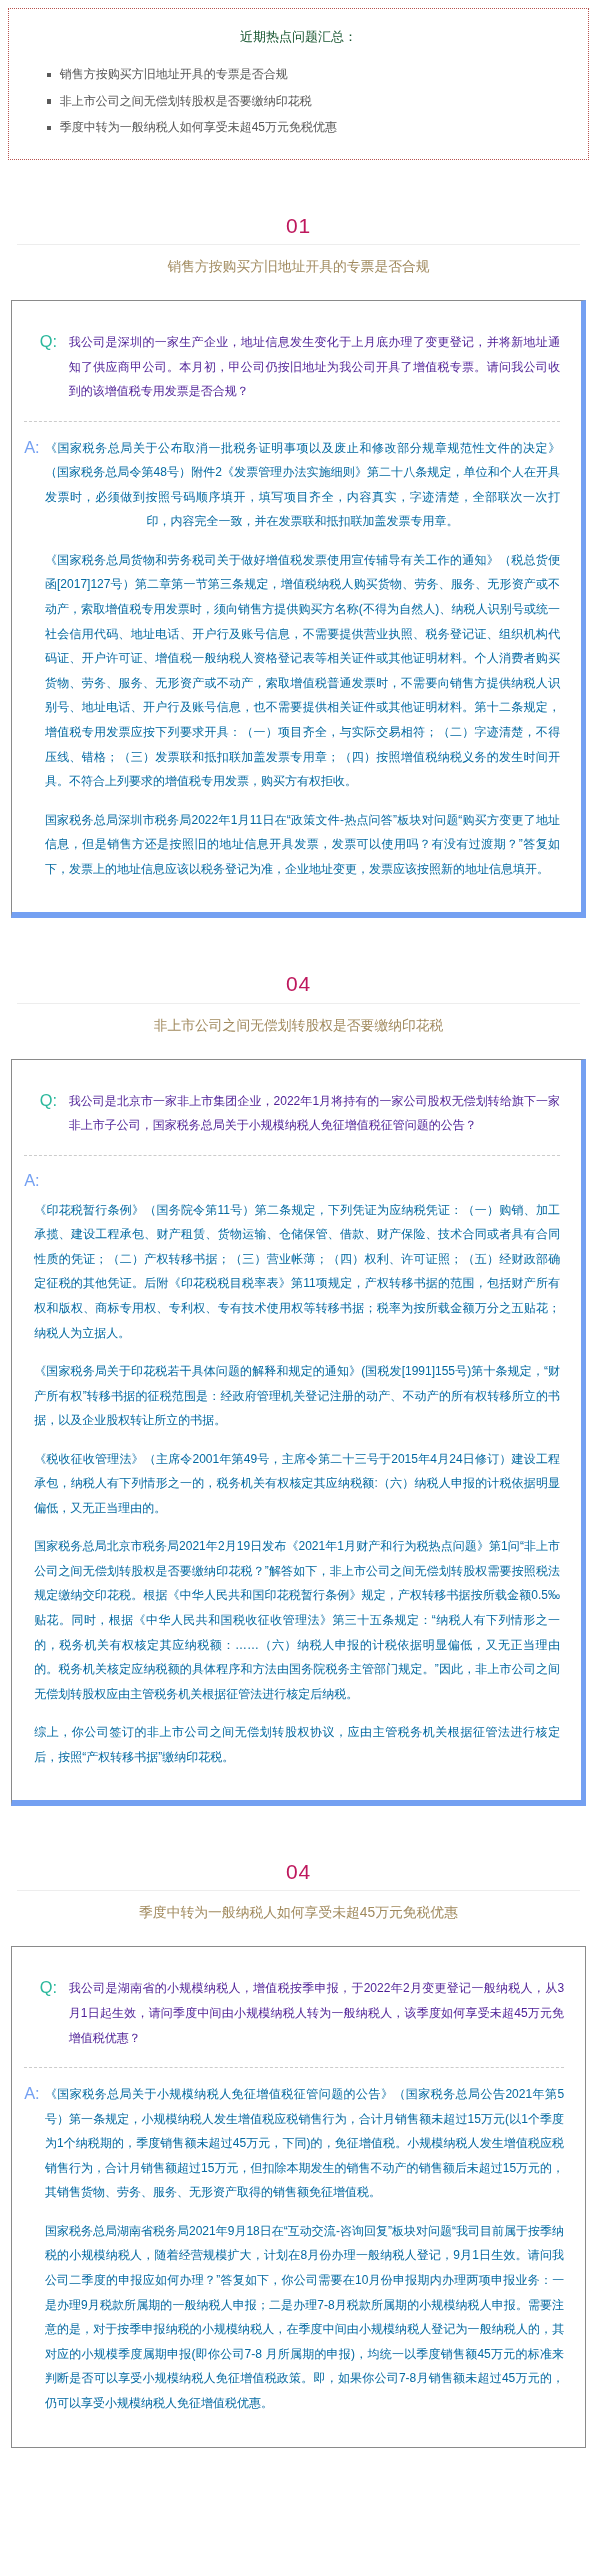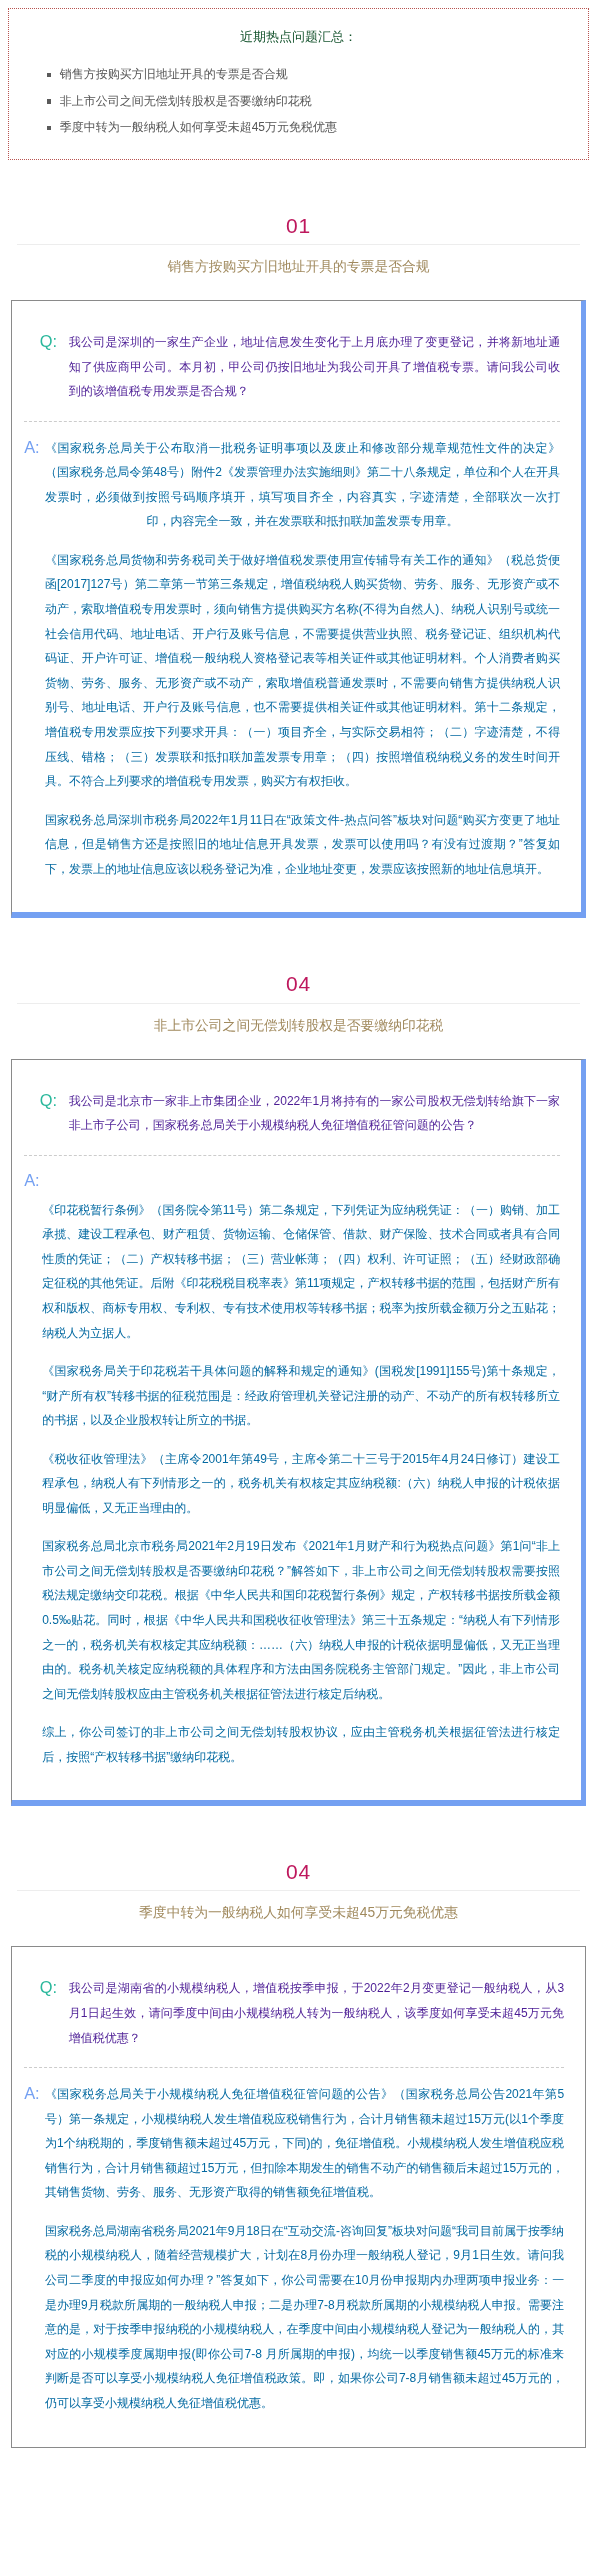--- a/index.html
+++ b/index.html
@@ -105,21 +105,21 @@
     line-height:2.05;
     color:#0369a1;
     text-align:justify;
   }
   .a-text p { margin:0 0 13.8px 0; }
   .a-text p:last-child { margin-bottom:0; }
   .a-text p.center-last { text-align:justify; text-align-last:center; }
   
   .a-row.stacked { display:block; }
   .a-row.stacked .a-label { display:block; width:auto; margin-bottom:5.2px; }
-  .a-row.stacked .a-text { margin-left:18px; }
+  .a-row.stacked .a-text { margin-left:10px; }
 </style>
 </head>
 <body>
 
 <div class="page">
 
   <div class="hot-box">
     <div class="hot-title">近期热点问题汇总：</div>
     <ul class="hot-list">
       <li class="hot-item">

